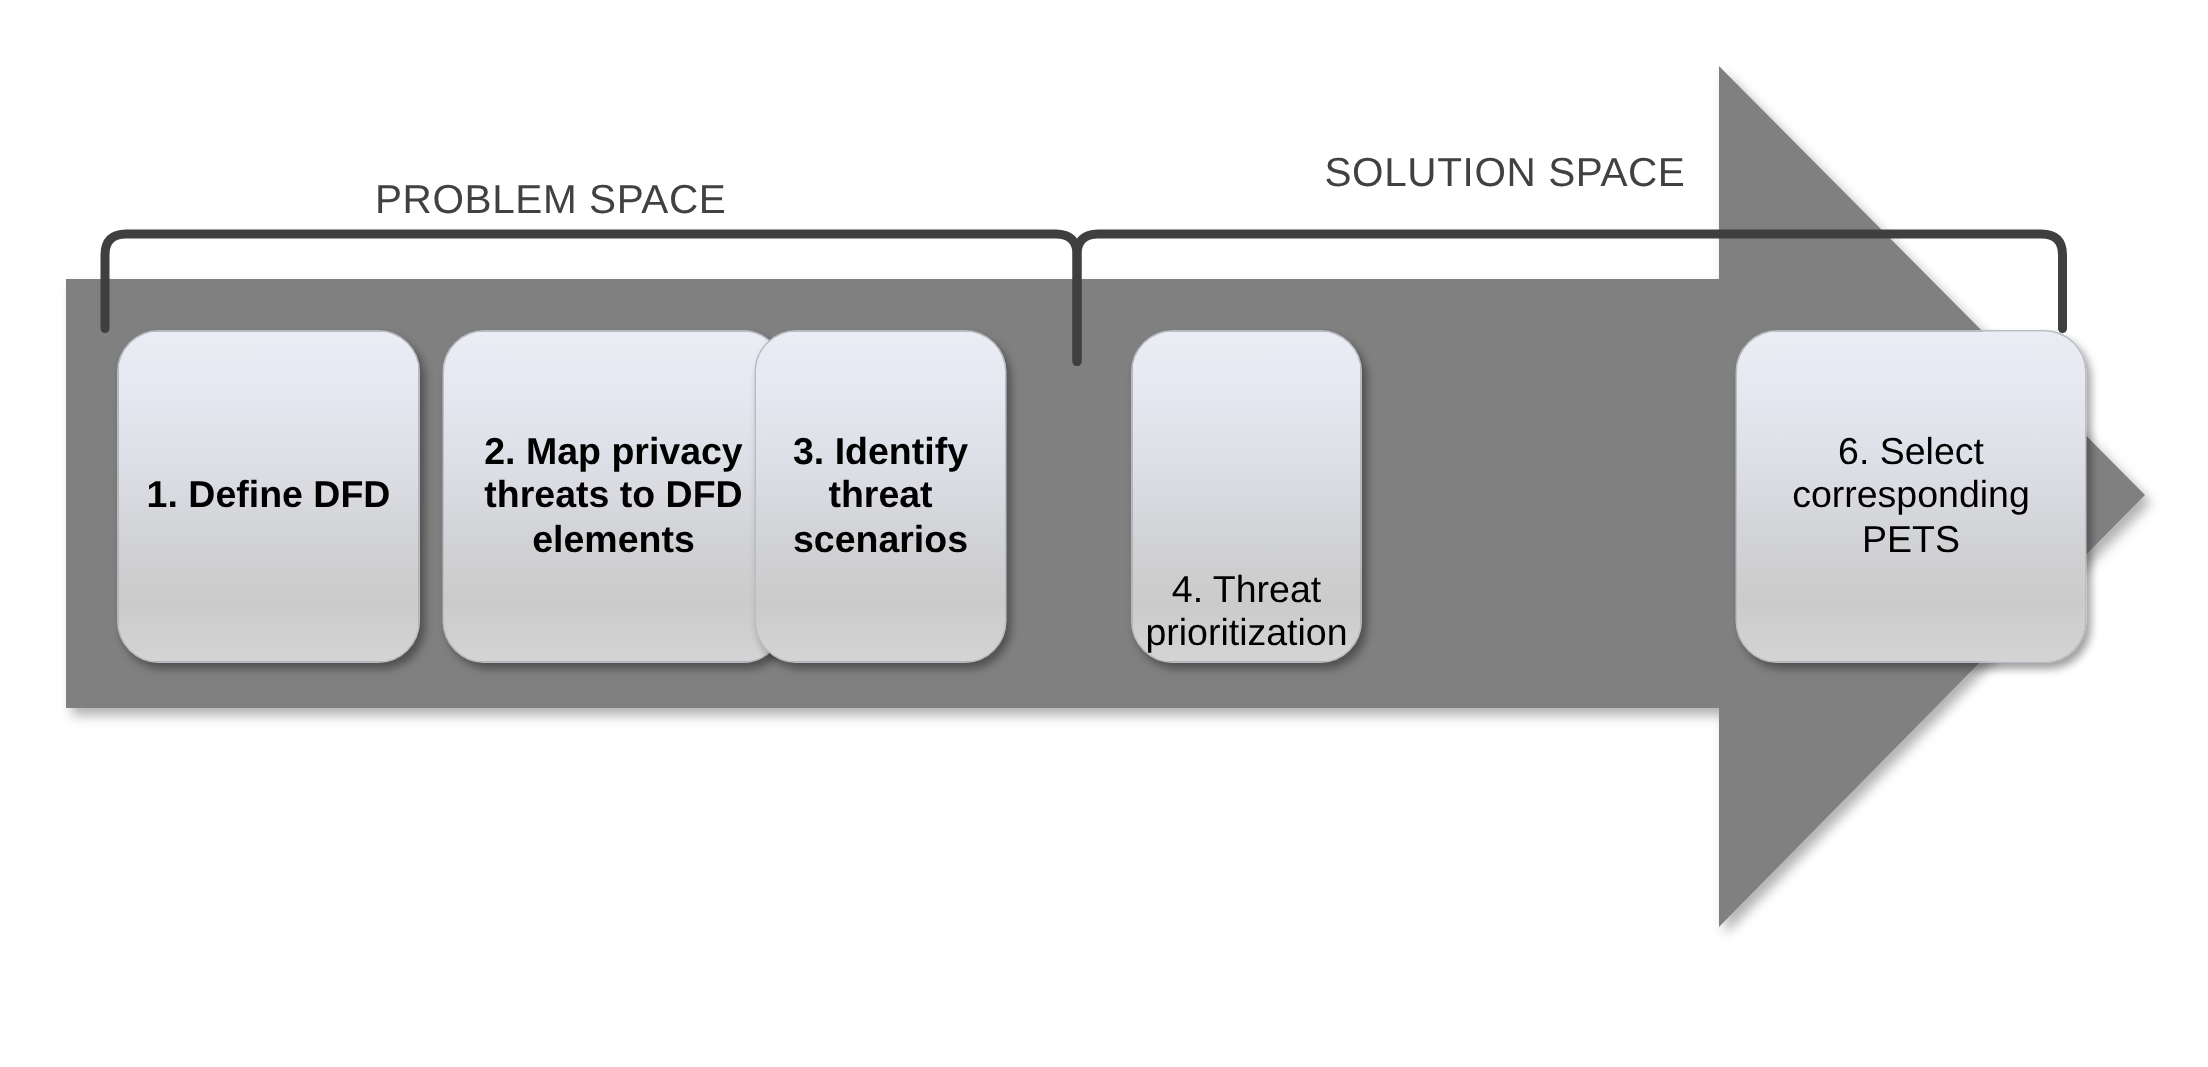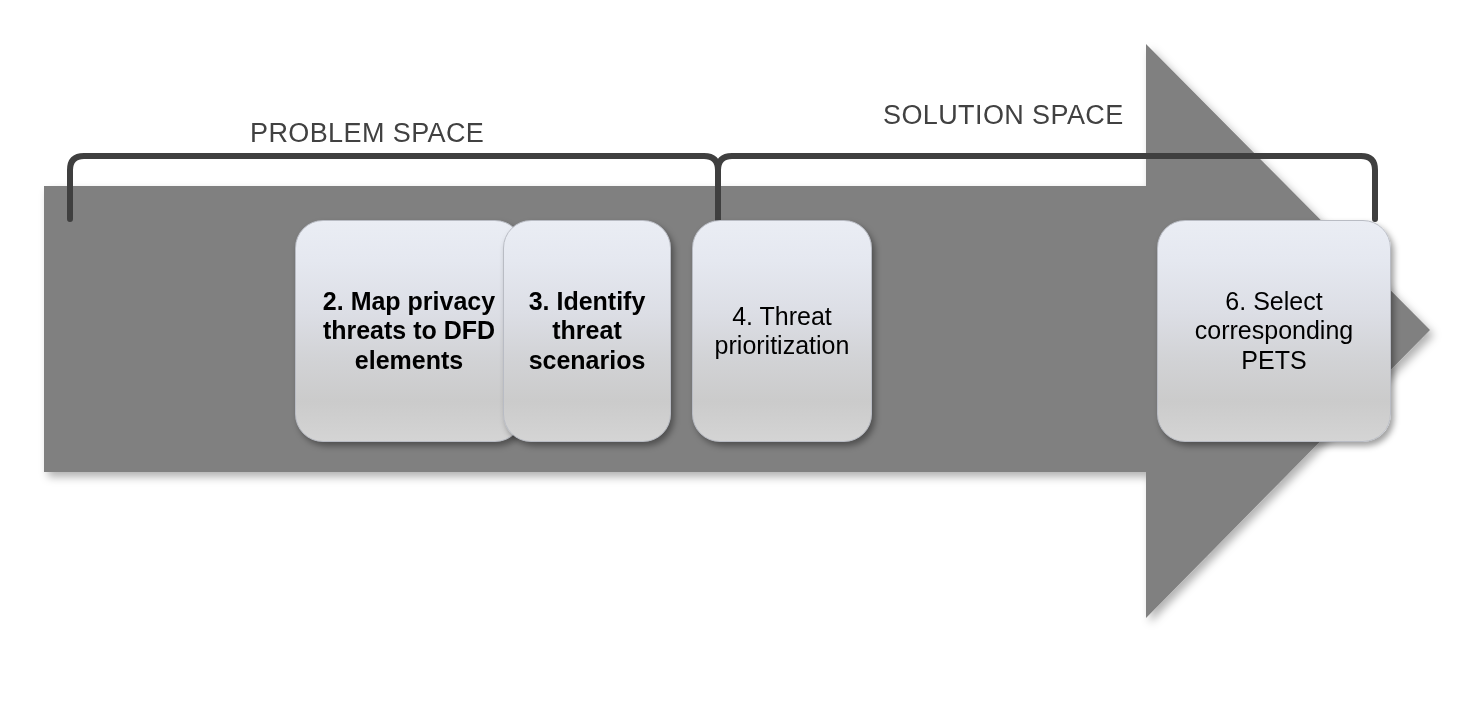--- a/index.html
+++ b/index.html
@@ -76,21 +76,21 @@
     font-size: 25px;
     line-height: 1.17;
     font-family: "Liberation Sans", sans-serif;
   }
   .step-text.bold { font-weight: bold; }
   .step-text.normal { font-weight: 400; }
 
   #step-1 { left: 78px;   width: 202px; }
   #step-2 { left: 295px;  width: 228px; }
   #step-3 { left: 503px;  width: 168px; }
-  #step-4 { left: 692px;  width: 180px; }
+  #step-4 { left: 754px;  width: 154px; align-items: flex-end; }
   #step-5 { left: 935px;  width: 212px; }
   #step-6 { left: 1157px; width: 234px; }
 </style>
 </head>
 <body>
 
 <div id="stage">
 
   <svg class="arrow-layer" viewBox="0 0 1472 711">
     <defs>
@@ -107,20 +107,23 @@
 
     <path d="M 70,219 L 70,170 Q 70,156 84,156 L 704,156 Q 718,156 718,170 L 718,241" fill="none" stroke="#3f3f3f" stroke-width="6" stroke-linecap="round" stroke-linejoin="round"></path>
 
     <path d="M 718,241 L 718,170 Q 718,156 732,156 L 1361,156 Q 1375,156 1375,170 L 1375,219" fill="none" stroke="#3f3f3f" stroke-width="6" stroke-linecap="round" stroke-linejoin="round"></path>
   </svg>
 
   <div class="space-label" id="label-problem">PROBLEM SPACE</div>
 
   <div class="space-label" id="label-solution">SOLUTION SPACE</div>
 
+  <div class="step-box" id="step-1">
+    <span class="step-text bold">1. Define DFD</span>
+  </div>
 
   <div class="step-box" id="step-2">
     <span class="step-text bold">2. Map privacy threats to DFD elements</span>
   </div>
 
   <div class="step-box" id="step-3">
     <span class="step-text bold">3. Identify threat scenarios</span>
   </div>
 
   <div class="step-box" id="step-4">

